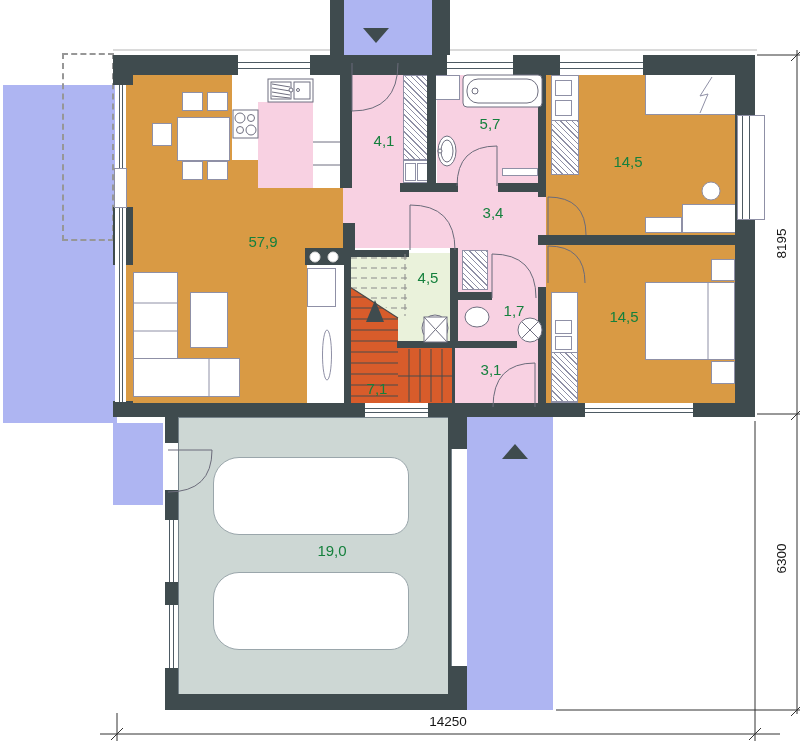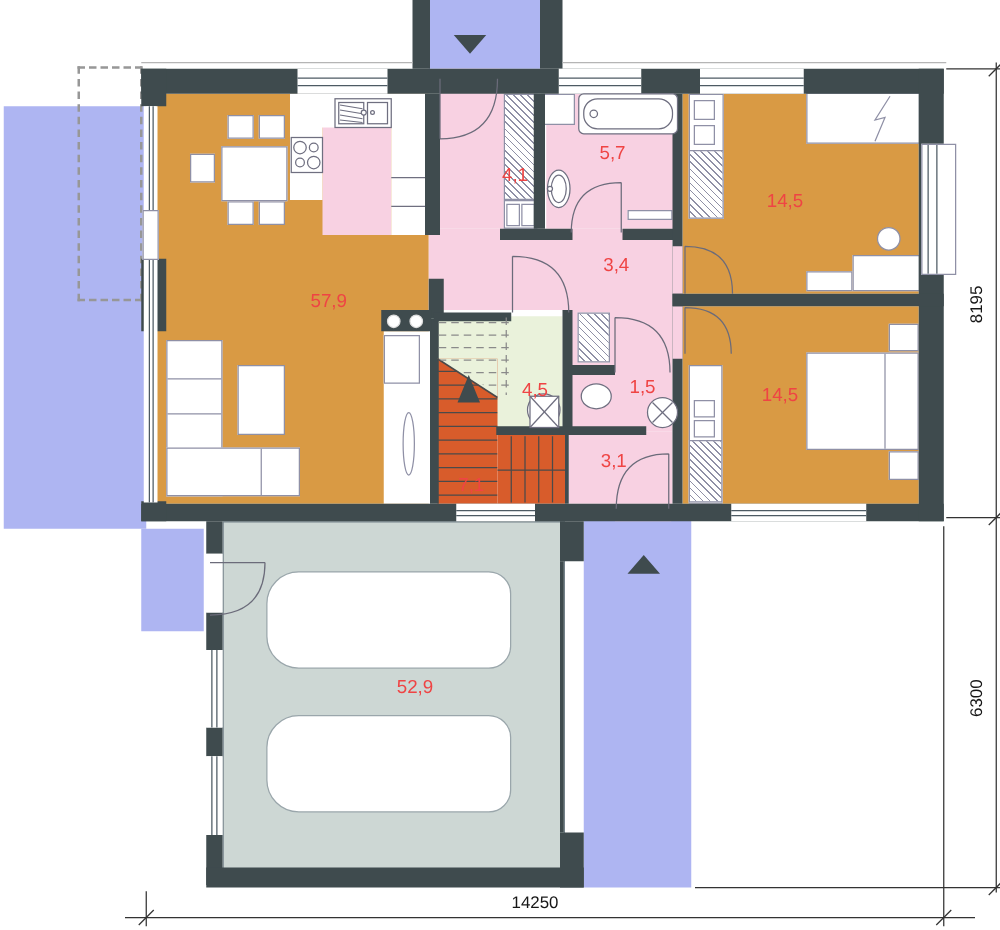--- a/index.html
+++ b/index.html
@@ -16,21 +16,21 @@
   .furn{background:#fff;border:1px solid #8f90a6;box-sizing:border-box;}
   .furn-nb{background:#fff;}
   .hatch{background:#fff;background-image:repeating-linear-gradient(45deg,rgba(255,255,255,0) 0 3px,#8f90a6 3px 4px);border:1px solid #8f90a6;box-sizing:border-box;}
   .win-h{background-color:#fff;background-image:linear-gradient(#4d5a63,#4d5a63),linear-gradient(#4d5a63,#4d5a63);
          background-size:100% 1px;background-position:0 35%,0 68%;background-repeat:no-repeat;}
   .win-v{background-color:#fff;background-image:linear-gradient(#4d5a63,#4d5a63),linear-gradient(#4d5a63,#4d5a63);
          background-size:1px 100%;background-position:35% 0,68% 0;background-repeat:no-repeat;}
   .win-r{background-color:#fff;background-image:linear-gradient(#4d5a63,#4d5a63),linear-gradient(#4d5a63,#4d5a63);
          background-size:1px 100%;background-position:4px 0,11px 0;background-repeat:no-repeat;border:1px solid #8f90a6;box-sizing:border-box;}
   .dashed-rect{border:2px dashed #979797;background:transparent;}
-  .room-label{position:absolute;transform:translate(-50%,-50%);font-size:15px;color:#ef4444;white-space:nowrap;}
+  .room-label{position:absolute;transform:translate(-50%,-50%);font-size:15px;color:#15803d;white-space:nowrap;}
   .dim-label{position:absolute;font-size:13.5px;color:#161616;text-align:center;white-space:nowrap;}
   .rot{transform:rotate(-90deg);}
   .tri-down{width:0;height:0;border-left:13px solid transparent;border-right:13px solid transparent;border-top:15px solid #3f4b4e;}
   .tri-up{width:0;height:0;border-left:13px solid transparent;border-right:13px solid transparent;border-bottom:15px solid #3f4b4e;}
   svg{position:absolute;left:0;top:0;pointer-events:none;}
 </style>
 </head>
 <body>
 
 <div class="plan">
@@ -271,28 +271,28 @@
         <line x1="556" y1="710" x2="800" y2="710"></line>
       <line x1="100" y1="734" x2="780" y2="734"></line>
       <line x1="111" y1="740" x2="123" y2="728"></line>
         <line x1="749" y1="740" x2="761" y2="728"></line>
       <line x1="117" y1="713" x2="117" y2="741"></line>
         <line x1="755" y1="421" x2="755" y2="741"></line>
     </g>
   </svg>
 
   <span class="room-label" style="left:263px;top:241px;">57,9</span>
-  <span class="room-label" style="left:384px;top:140px;margin-left:28px;">4,1</span>
+  <span class="room-label" style="left:384px;top:140px;">4,1</span>
   <span class="room-label" style="left:490px;top:123px;">5,7</span>
   <span class="room-label" style="left:628px;top:161px;">14,5</span>
   <span class="room-label" style="left:493px;top:212px;">3,4</span>
-  <span class="room-label" style="left:428px;top:277px;margin-top:35px;">4,5</span>
-  <span class="room-label" style="left:514px;top:310px;">1,5</span>
+  <span class="room-label" style="left:428px;top:277px;">4,5</span>
+  <span class="room-label" style="left:514px;top:310px;">1,7</span>
   <span class="room-label" style="left:624px;top:316px;">14,5</span>
   <span class="room-label" style="left:491px;top:369px;">3,1</span>
   <span class="room-label" style="left:377px;top:388px;">7,1</span>
-  <span class="room-label" style="left:332px;top:550px;">52,9</span>
+  <span class="room-label" style="left:332px;top:550px;">19,0</span>
 
   <div class="dim-label rot" style="left:751px;top:236px;width:60px;">8195</div>
   <div class="dim-label rot" style="left:751px;top:551px;width:60px;">6300</div>
-  <div class="dim-label" style="left:388px;top:714px;width:80px;">14250</div>
+  <div class="dim-label" style="left:408px;top:714px;width:80px;">14250</div>
 
 </div>
 
 </body></html>

